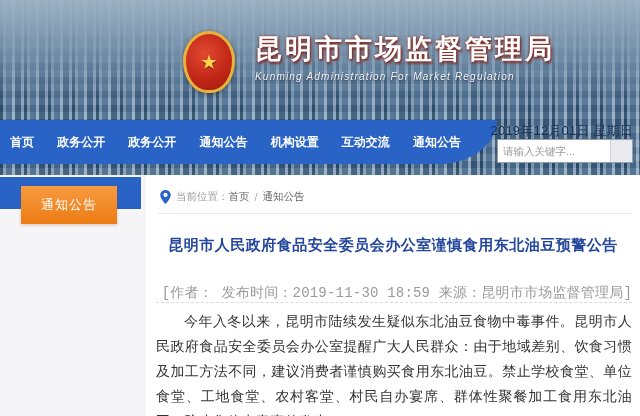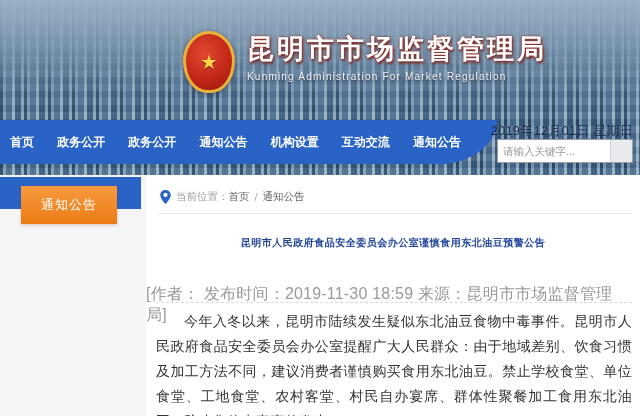--- a/index.html
+++ b/index.html
@@ -28,28 +28,29 @@
   .logo-area { position:absolute; left:183px; top:31px; display:flex; align-items:flex-start; cursor:pointer; }
   .emblem {
     width:52px; height:62px; flex:0 0 52px;
     border-radius:50% 50% 46% 46% / 48% 48% 52% 52%;
     background:radial-gradient(circle at 40% 35%, #e04a2f 0%, #c22718 55%, #9c1a0e 100%);
     border:3px solid #e8b33a;
     display:flex; align-items:center; justify-content:center;
     box-shadow:0 1px 4px rgba(40,20,10,0.5);
   }
   .emblem .star { color:#ffd24a; font-size:20px; line-height:1; text-shadow:0 1px 1px #7a1208; }
-  .logo-text { margin-left:12px; }
+  .logo-text { margin-left:20px; }
   .site-name {
     color:#ffffff; font-size:27px; font-weight:bold; letter-spacing:3px; white-space:nowrap;
     text-shadow:0 0 3px #8d2a1e, 1px 2px 3px rgba(120,20,10,0.9);
   }
   .site-name-en {
     color:#f2f5f8; font-size:10px; letter-spacing:1.2px; margin-top:4px; white-space:nowrap;
     text-shadow:0 1px 2px rgba(50,50,70,0.9);
+    font-style:italic;
   }
 
   
   .navbar {
     position:absolute; left:0; top:120px; width:497px; height:44px;
     background:#2a63c6; border-bottom-right-radius:58px 44px;
     display:flex; align-items:center; justify-content:space-between;
     padding:0 36px 0 10px;
   }
   .nav-item { color:#ffffff; font-size:12px; font-weight:bold; white-space:nowrap; cursor:pointer; }
@@ -88,24 +89,24 @@
     position:absolute; left:14px; top:15px; display:flex; align-items:center;
     font-size:10.5px; color:#999;
   }
   .breadcrumb .pin { width:11px; height:14px; margin-right:5px; }
   .crumb-link { color:#666; cursor:pointer; }
   .crumb-sep { color:#aaa; margin:0 5px; }
   .breadcrumb-divider { position:absolute; left:12px; right:8px; top:38px; border-top:1px solid #e8e8e8; }
 
   .article-title {
     position:absolute; left:0; right:0; top:61px; text-align:center;
-    font-size:10px; font-weight:bold; color:#24479b; letter-spacing:0.5px;
+    font-size:15px; font-weight:bold; color:#24479b; letter-spacing:0.5px;
   }
   .article-meta {
-    position:absolute; right:8px; top:109px; font-size:16px; color:#9a9a9a; letter-spacing:0.2px;
+    position:absolute; right:8px; top:109px; font-size:14px; color:#9a9a9a; letter-spacing:0.2px;font-family:Liberation Mono, monospace;
   }
   .meta-divider { position:absolute; left:10px; right:8px; top:127px; border-top:1px dashed #d9d9d9; }
   .article-body {
     position:absolute; left:10px; right:8px; top:134px;
     font-size:14px; color:#333333; line-height:25px; text-align:justify;
     letter-spacing:0.3px;
   }
   .article-body p { text-indent:2em; }
 </style>
 </head>

